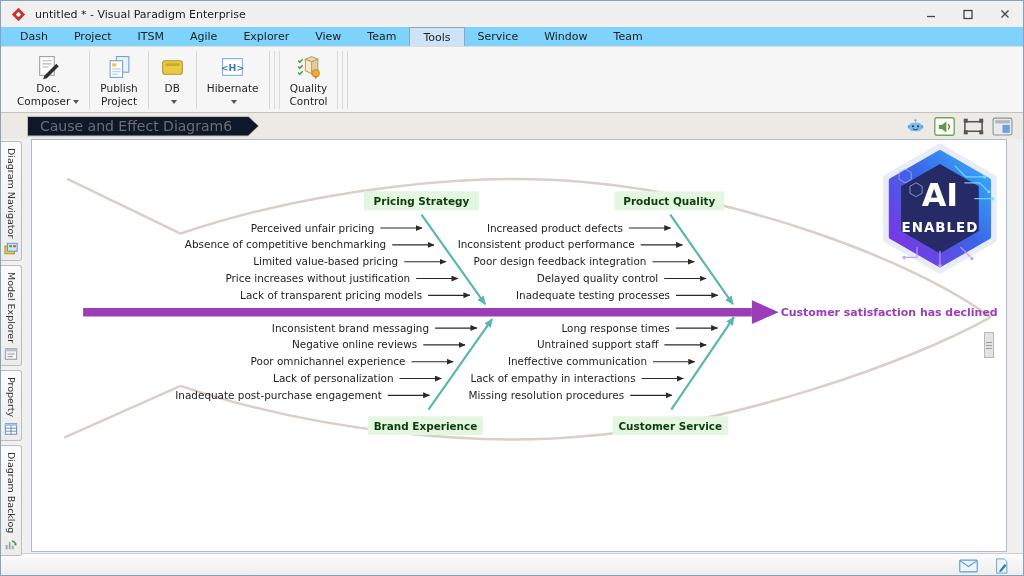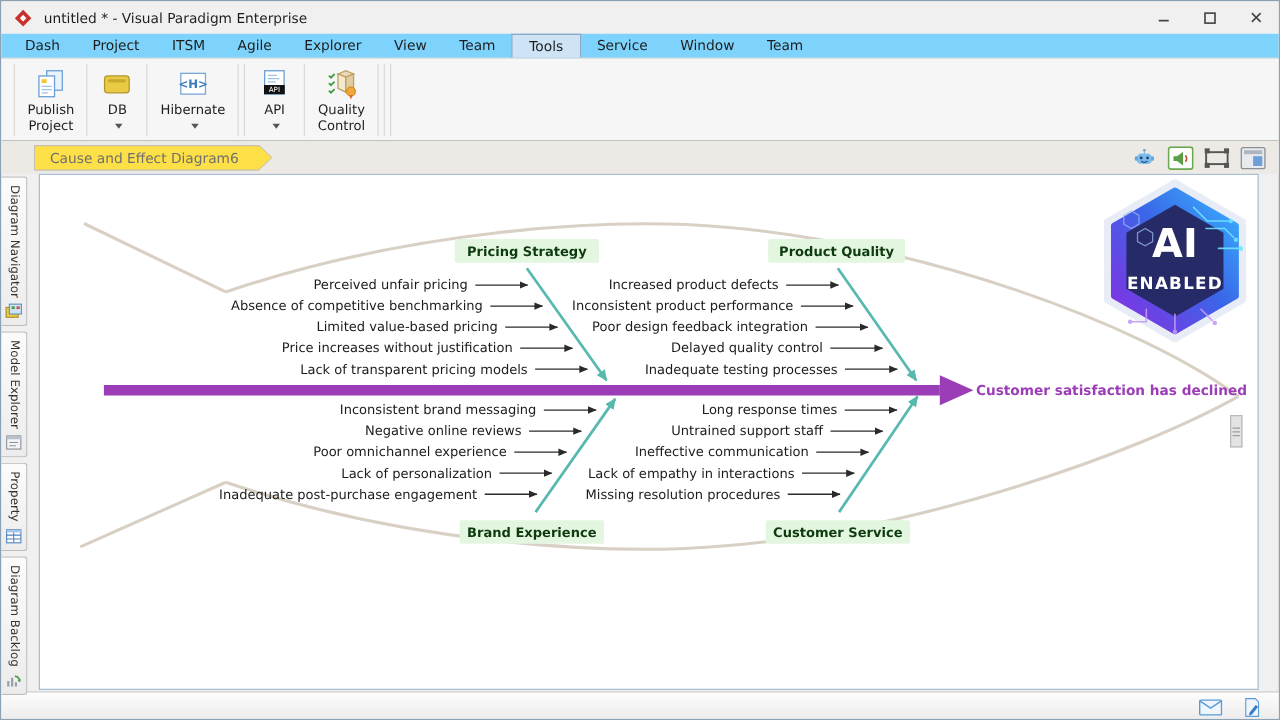--- a/index.html
+++ b/index.html
@@ -30,22 +30,22 @@
   .tb-label { font-size:10.5px; line-height:1.25; text-align:center; color:#1f1f1f; white-space:nowrap; }
   .tb-sep { width:1px; background:#d9d9d9; margin:1px 2px; }
   .chev { display:inline-block; width:0; height:0; border-left:3.5px solid transparent;
           border-right:3.5px solid transparent; border-top:4px solid #555; margin-left:3px; vertical-align:middle; }
 
   
   .tabbar { height:26px; background:#edeae5; display:flex; align-items:center;
             padding:2px 10px 2px 26px; }
   .doc-tab { height:21px; background:#c6bfb2; padding:1px;
              clip-path:polygon(0 0, calc(100% - 11px) 0, 100% 50%, calc(100% - 11px) 100%, 0 100%); }
-  .doc-tab-inner { height:100%; background:#fde047; display:flex; align-items:center;
-             padding:0 26px 0 12px; font-size:11px; color:#6e6e6e;
+  .doc-tab-inner { height:100%; background:#0f172a; display:flex; align-items:center;
+             padding:0 26px 0 12px; font-size:14px; color:#6e6e6e;
              clip-path:polygon(0 0, calc(100% - 10px) 0, 100% 50%, calc(100% - 10px) 100%, 0 100%);justify-content:center; }
   .tabbar-icons { margin-left:auto; display:flex; gap:8px; align-items:center; }
   .tab-icon svg { width:21px; height:19px; display:block; }
 
   
   .main { display:flex; height:414px; position:relative; }
   .side { width:24px; display:flex; flex-direction:column; gap:4px; padding-top:2px; }
   .side-tab { width:21px; border:1px solid #bdbdbd; border-left:none; border-radius:0 3px 3px 0;
               background:linear-gradient(#fbfbfb,#ececec); display:flex; flex-direction:column;
               align-items:center; padding:6px 0 4px; gap:4px; }
@@ -105,20 +105,30 @@
       <span class="menu-item">Explorer</span>
       <span class="menu-item">View</span>
       <span class="menu-item">Team</span>
       <span class="menu-item active">Tools</span>
       <span class="menu-item">Service</span>
       <span class="menu-item">Window</span>
       <span class="menu-item">Team</span>
     </div>
 
   <div class="toolbar" id="toolbar">
+      <div class="tb-btn">
+        <span class="tb-icon">
+          <svg viewBox="0 0 26 26">
+            <rect x="4.5" y="2.5" width="14" height="18" fill="#fdfdfd" stroke="#9a9a9a"></rect>
+            <path d="M7 6.5h9M7 9.5h9M7 12.5h6" stroke="#b5b5b5" fill="none"></path>
+            <path d="M9 21l11.5-11.5 2.4 2.4L11.4 23.4 7.8 24.3z" fill="#2e2e2e"></path>
+          </svg>
+        </span>
+        <div class="tb-label">Doc.<br>Composer<span class="chev"></span></div>
+      </div>
       <div class="tb-sep"></div>
       <div class="tb-btn">
         <span class="tb-icon">
           <svg viewBox="0 0 26 26">
             <rect x="10" y="2.5" width="12" height="15" fill="#eaf2fb" stroke="#6b9fd4"></rect>
             <rect x="4" y="6.5" width="12" height="16" fill="#ffffff" stroke="#6b9fd4"></rect>
             <rect x="6" y="9" width="4" height="3" fill="#f3c53a"></rect>
             <path d="M6 14.5h8M6 17h8M6 19.5h5" stroke="#9cc3e8" fill="none"></path>
           </svg>
         </span>
@@ -139,31 +149,20 @@
         <span class="tb-icon">
           <svg viewBox="0 0 26 26">
             <rect x="3.5" y="4.5" width="19" height="16" fill="#ffffff" stroke="#7aa7d6"></rect>
             <text x="13" y="16" font-size="9" font-weight="bold" fill="#3a7abf" text-anchor="middle" font-family="DejaVu Sans, sans-serif">&lt;H&gt;</text>
           </svg>
         </span>
         <div class="tb-label">Hibernate<br><span class="chev"></span></div>
       </div>
       <div class="tb-sep"></div>
       <div class="tb-sep"></div>
-      <div class="tb-btn">
-        <span class="tb-icon">
-          <svg viewBox="0 0 26 26">
-            <rect x="5.5" y="2.5" width="15" height="18" fill="#ffffff" stroke="#6b9fd4"></rect>
-            <path d="M8 6h7M8 8.5h9M8 11h6" stroke="#9cc3e8" fill="none"></path>
-            <rect x="5" y="13.5" width="16" height="7" fill="#111111"></rect>
-            <text x="13" y="19" font-size="5.5" fill="#ffffff" text-anchor="middle" font-family="DejaVu Sans, sans-serif">API</text>
-          </svg>
-        </span>
-        <div class="tb-label">API<br><span class="chev"></span></div>
-      </div>
       <div class="tb-sep"></div>
       <div class="tb-btn">
         <span class="tb-icon">
           <svg viewBox="0 0 26 26">
             <path d="M10 5l6-2.5 6 2.5-6 2.5z" fill="#e8d9ba" stroke="#bfa05e"></path>
             <path d="M10 5v11l6 3V7.5z" fill="#f4e9cf" stroke="#bfa05e"></path>
             <path d="M16 7.5l6-2.5v11l-6 3z" fill="#e0cda4" stroke="#bfa05e"></path>
             <path d="M3 6.2l1.6 1.6L7.4 5" stroke="#3f9e3f" stroke-width="1.4" fill="none"></path>
             <path d="M3 12l1.6 1.6 2.8-2.8" stroke="#3f9e3f" stroke-width="1.4" fill="none"></path>
             <path d="M3 17.8l1.6 1.6 2.8-2.8" stroke="#3f9e3f" stroke-width="1.4" fill="none"></path>

